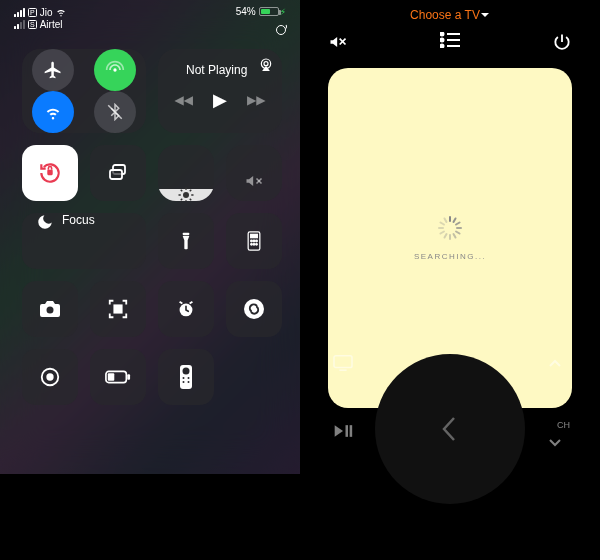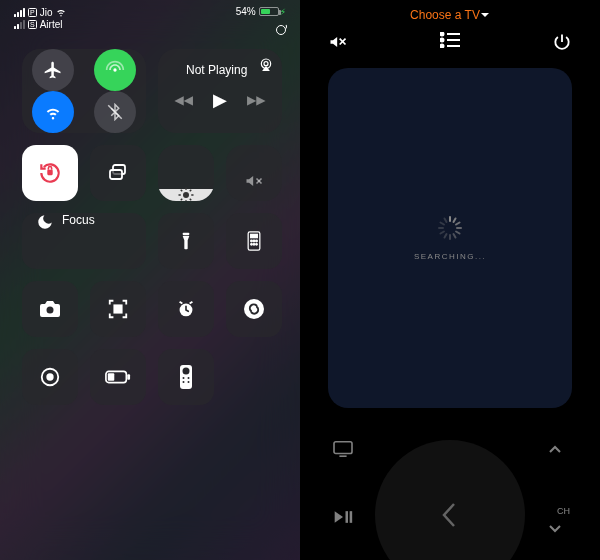--- a/index.html
+++ b/index.html
@@ -1,17 +1,17 @@
 <!DOCTYPE html>
 <html><head>
 <meta charset="utf-8">
 <style>
   * { box-sizing: border-box; margin: 0; padding: 0; }
   body { font-family: -apple-system, 'Helvetica Neue', sans-serif; background: #000; width: 600px; height: 560px; display: flex; overflow: hidden; }
-  .pane { position: relative; height: 560px; }
+  .pane { position: relative; height: 474px; }
   .left { width: 300px; background: linear-gradient(135deg, #2a2a3a 0%, #3a3045 20%, #2d4a3d 40%, #4a3550 60%, #2a3040 80%, #3a2a4a 100%); }
   .left::before { content: ""; position: absolute; inset: 0; backdrop-filter: blur(20px); background: rgba(0,0,0,0.35); }
   .left > * { position: relative; z-index: 1; }
   .right { width: 300px; background: #000; }
 
   
   .status { display: flex; justify-content: space-between; padding: 6px 14px 2px; color: #fff; font-size: 10px; font-weight: 500; }
   .status-left { display: flex; flex-direction: column; gap: 1px; }
   .status-left .row { display: flex; align-items: center; gap: 3px; }
   .status-right { display: flex; align-items: center; gap: 4px; }
@@ -46,21 +46,21 @@
   .airplay { position:absolute; top:8px; right:8px; }
   .tile.white { background:#fff; color:#e93b52; }
   .focus { display:flex; align-items:flex-start; gap:8px; padding-left:14px; justify-content:flex-start; color:#fff; font-size:12px; }
   .vslider { background: rgba(40,40,44,0.7); border-radius:18px; position:relative; overflow:hidden; }
   .vslider .fill { position:absolute; left:0; right:0; bottom:0; background:rgba(255,255,255,0.88); display:flex; align-items:center; justify-content:center; }
   .vslider .icon { position:absolute; left:50%; transform:translateX(-50%); }
 
   
   .tv-header { display:flex; align-items:center; justify-content:center; color:#f97316; font-size:12px; padding:8px 0 6px; }
   .tv-top { display:flex; justify-content:space-between; padding:4px 28px 10px; color:#fff; }
-  .touchpad { margin:6px 28px 0; height:340px; background:#0f172a; border-radius:20px; display:flex; align-items:center; justify-content:center; flex-direction:column; gap:12px; }
+  .touchpad { margin:6px 28px 0; height:340px; background:#fef9c3; border-radius:20px; display:flex; align-items:center; justify-content:center; flex-direction:column; gap:12px; }
   .spinner { width:24px; height:24px; position:relative; }
   .spinner i { position:absolute; left:50%; top:50%; width:2px; height:6px; background:#888; border-radius:1px; transform-origin:50% 12px; }
   .searching { color:#888; font-size:8px; letter-spacing:1.5px; }
   .tv-bottom { position:absolute; bottom:0; left:0; right:0; height:150px; }
   .nav-circle { position:absolute; left:50%; transform:translateX(-50%); bottom:-30px; width:150px; height:150px; border-radius:50%; background:#111; display:flex; align-items:center; justify-content:center; }
   .side-btn { position:absolute; width:50px; height:42px; display:flex; align-items:center; justify-content:center; color:rgba(255,255,255,0.5); font-size:14px; }
   .ch-label { position:absolute; right:30px; bottom:44px; color:rgba(255,255,255,0.5); font-size:9px; }
 
   svg { display:block; }
 </style>

